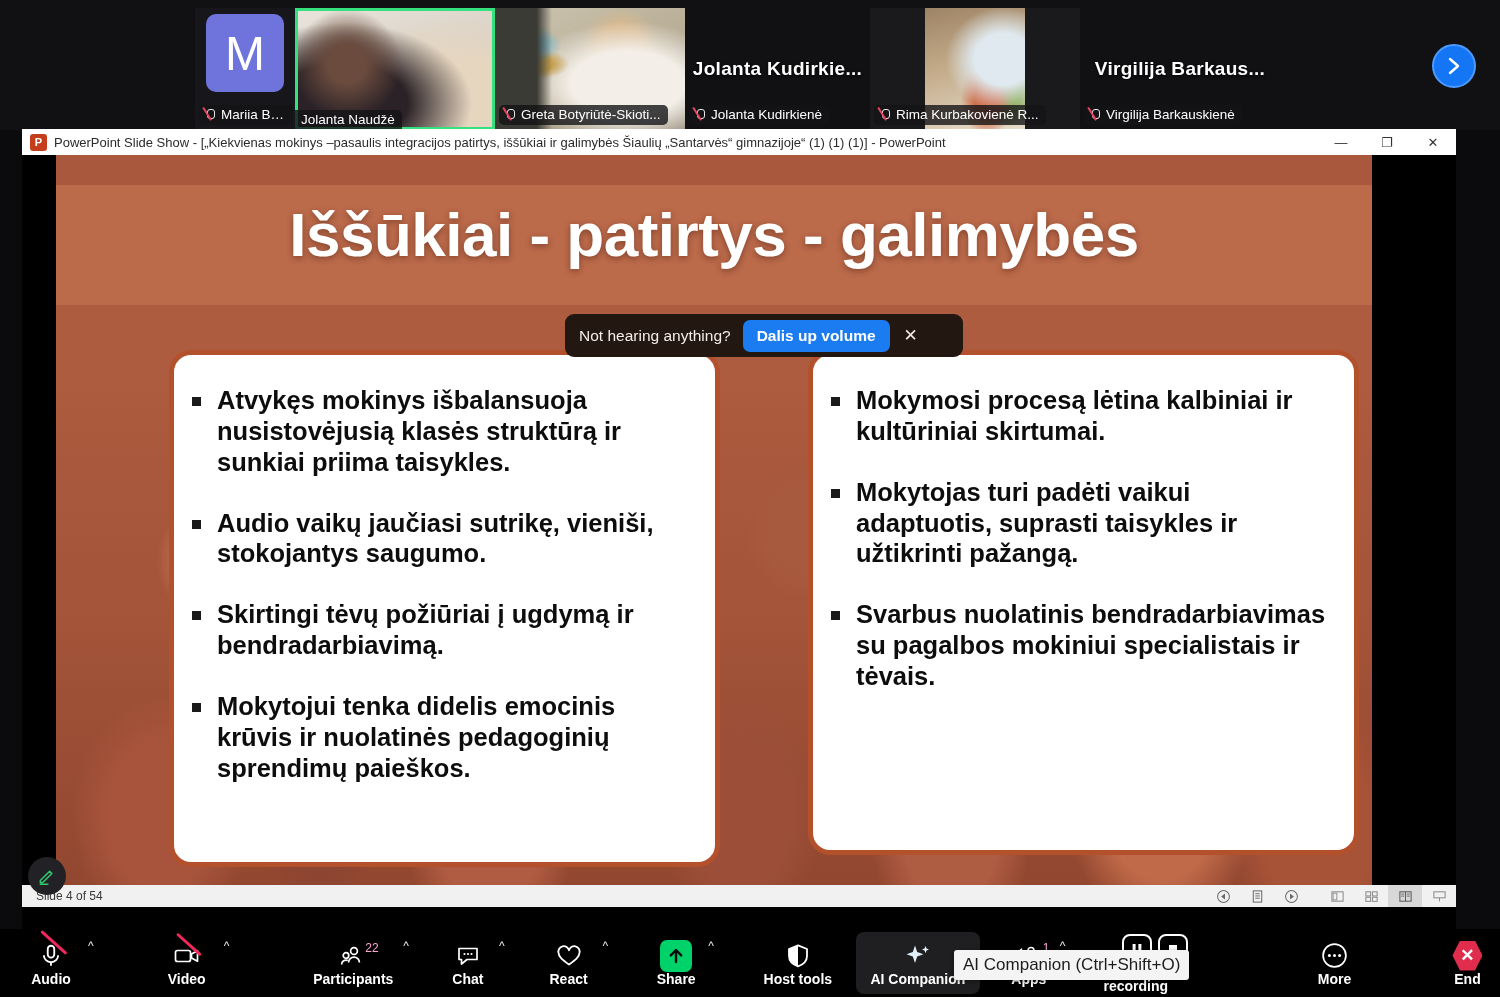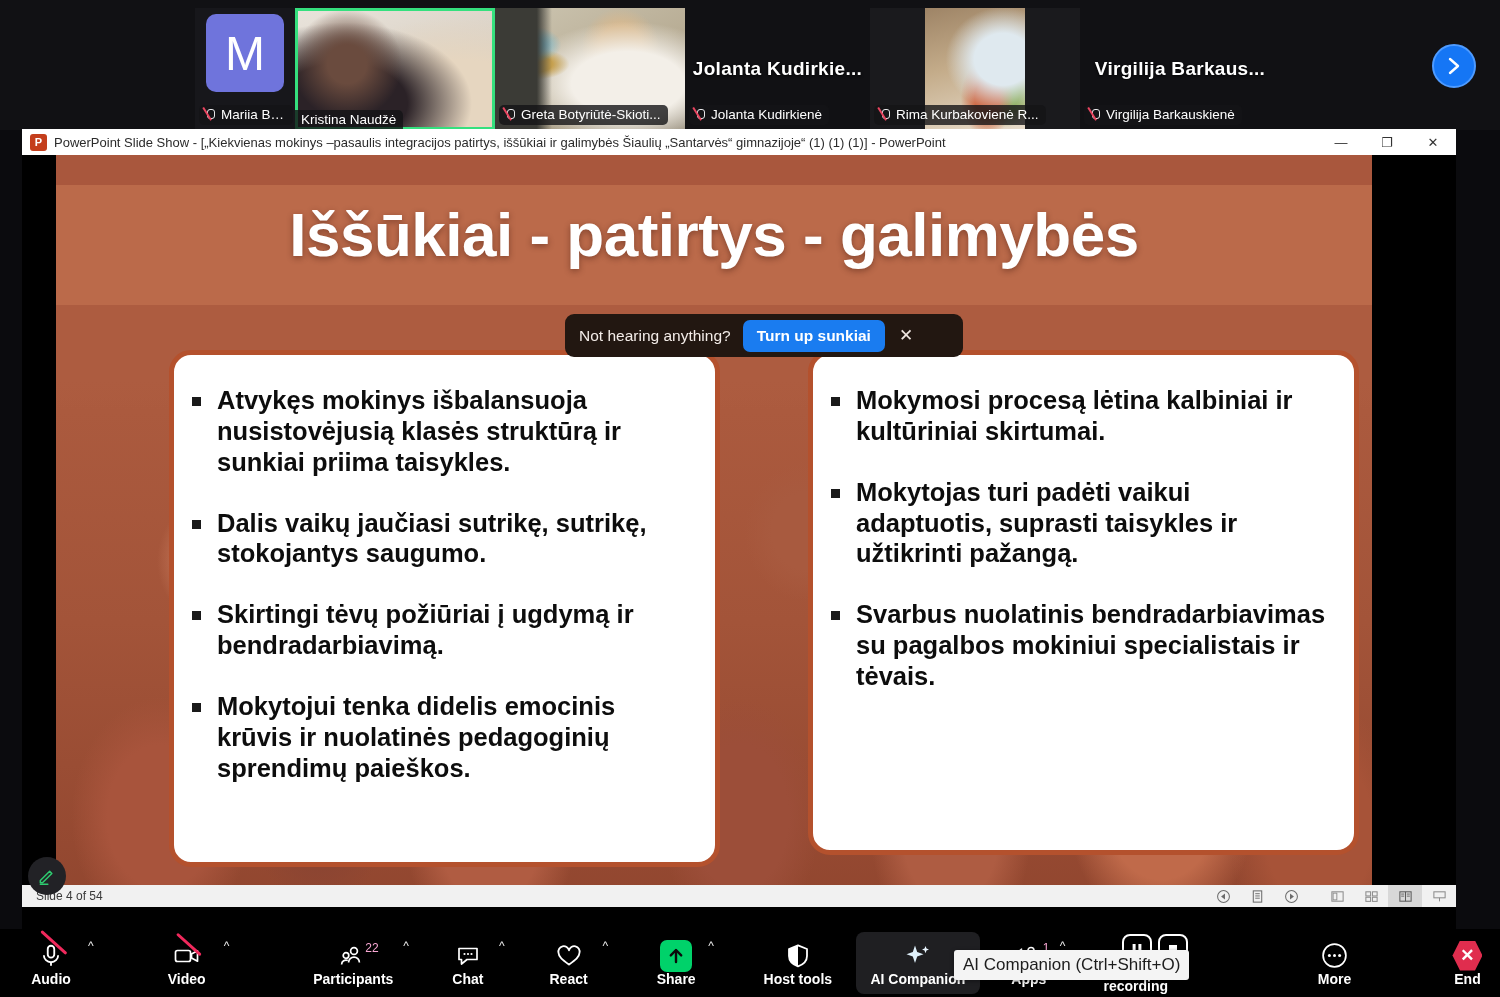--- a/index.html
+++ b/index.html
@@ -221,21 +221,21 @@
       <div class="avatarbox">M</div>
       <div class="namebadge">
         <span class="mutedmic"></span>
         <span class="tilelabel">Mariia Baranchykova</span>
       </div>
     </div>
 
     <div class="tile active" style="width:200px;">
       <div class="ph-kristina"></div>
       <div class="namebadge">
-        <span class="tilelabel">Kristina Naudžė</span>
+        <span class="tilelabel">Jolanta Naudžė</span>
       </div>
     </div>
 
     <div class="tile" style="width:190px;">
       <div class="ph-greta"></div>
       <div class="namebadge">
         <span class="mutedmic"></span>
         <span class="tilelabel">Greta Botyriūtė-Skioti...</span>
       </div>
     </div>
@@ -291,21 +291,21 @@
         <div class="cards">
 
           <div class="card left">
             <ul class="bul">
               <li>
                   <span class="sq"></span>
                   <span>Atvykęs mokinys išbalansuoja nusistovėjusią klasės struktūrą ir sunkiai priima taisykles.</span>
                 </li>
               <li>
                   <span class="sq"></span>
-                  <span>Dalis vaikų jaučiasi sutrikę, sutrikę, stokojantys saugumo.</span>
+                  <span>Audio vaikų jaučiasi sutrikę, vieniši, stokojantys saugumo.</span>
                 </li>
               <li>
                   <span class="sq"></span>
                   <span>Skirtingi tėvų požiūriai į ugdymą ir bendradarbiavimą.</span>
                 </li>
               <li>
                   <span class="sq"></span>
                   <span>Mokytojui tenka didelis emocinis krūvis ir nuolatinės pedagoginių sprendimų paieškos.</span>
                 </li>
             </ul>
@@ -326,21 +326,21 @@
                   <span>Svarbus nuolatinis bendradarbiavimas su pagalbos mokiniui specialistais ir tėvais.</span>
                 </li>
             </ul>
           </div>
 
         </div>
       </div>
 
       <div class="audiobanner">
         <span class="ab-text">Not hearing anything?</span>
-        <button class="ab-btn">Turn up sunkiai</button>
+        <button class="ab-btn">Dalis up volume</button>
         <span class="ab-x">✕</span>
       </div>
 
       <div class="penbtn">
         <svg width="20" height="20" viewBox="0 0 24 24">
           <path d="M4 17.5 15.2 6.3l2.6 2.6L6.6 20.1H4z" fill="none" stroke="#2ecb70" stroke-width="1.8" stroke-linejoin="round"></path>
           <line x1="4" y1="22" x2="13" y2="22" stroke="#2ecb70" stroke-width="1.8" stroke-linecap="round"></line>
         </svg>
       </div>
 

